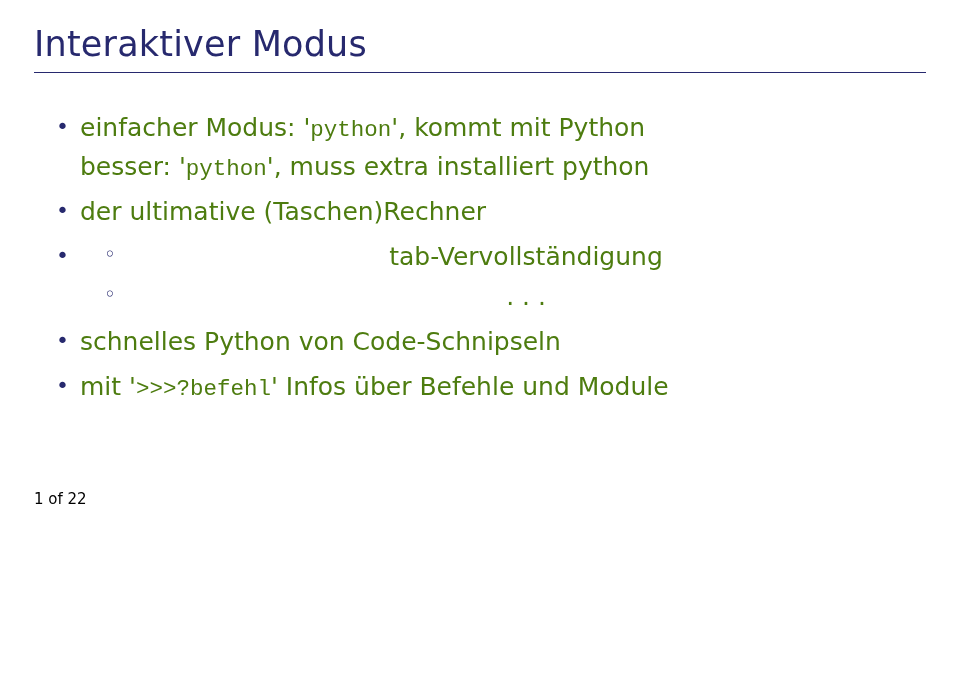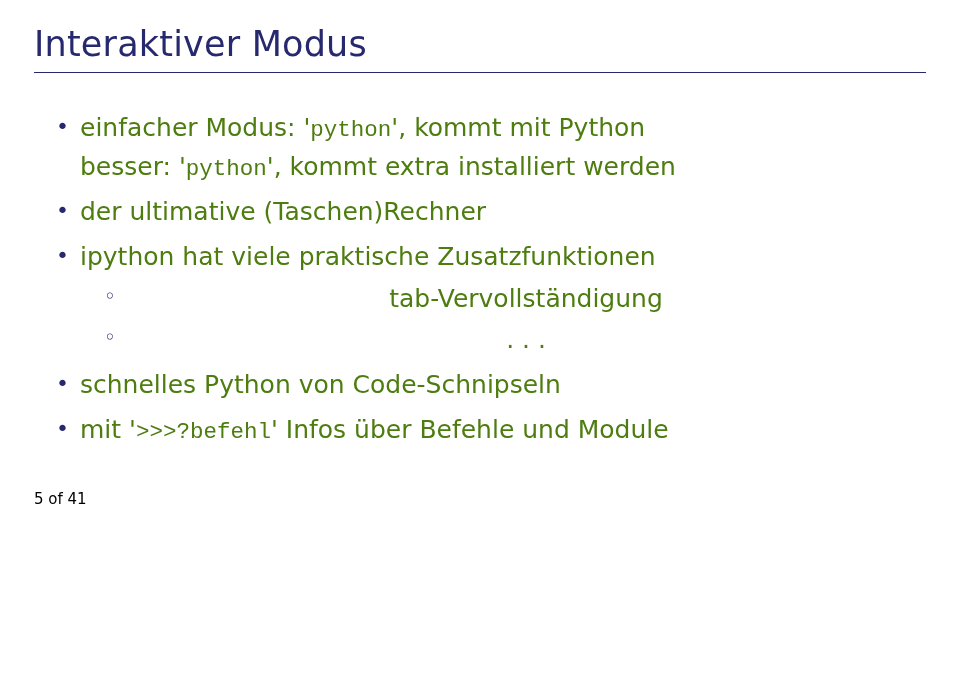--- a/index.html
+++ b/index.html
@@ -99,41 +99,40 @@
 
   <h1 class="title">Interaktiver Modus</h1>
   <div class="rule"></div>
 
   <div class="content">
     <ul class="outer">
 
       <li>
         <span>einfacher Modus: '</span><span class="tt">python</span><span>', kommt mit Python</span>
         <span class="continuation">
-          <span>besser: '</span><span class="tt">python</span><span>', kommt extra installiert werden</span>
+          <span>besser: '</span><span class="tt">python</span><span>', muss extra installiert python</span>
         </span>
       </li>
 
       <li>
         <span>der ultimative (Taschen)Rechner</span>
       </li>
 
       <li>
-        <span>ipython hat viele praktische Zusatzfunktionen</span>
         <ul class="inner">
           <li><span>tab-Vervollständigung</span></li>
           <li><span>. . .</span></li>
         </ul>
       </li>
 
       <li>
         <span>schnelles Python von Code-Schnipseln</span>
       </li>
 
       <li>
         <span>mit '</span><span class="tt">&gt;&gt;&gt;?befehl</span><span>' Infos über Befehle und Module</span>
       </li>
 
     </ul>
   </div>
 
-  <div class="page-num">5 of 41</div>
+  <div class="page-num">1 of 22</div>
 </div>
 
 </body></html>

